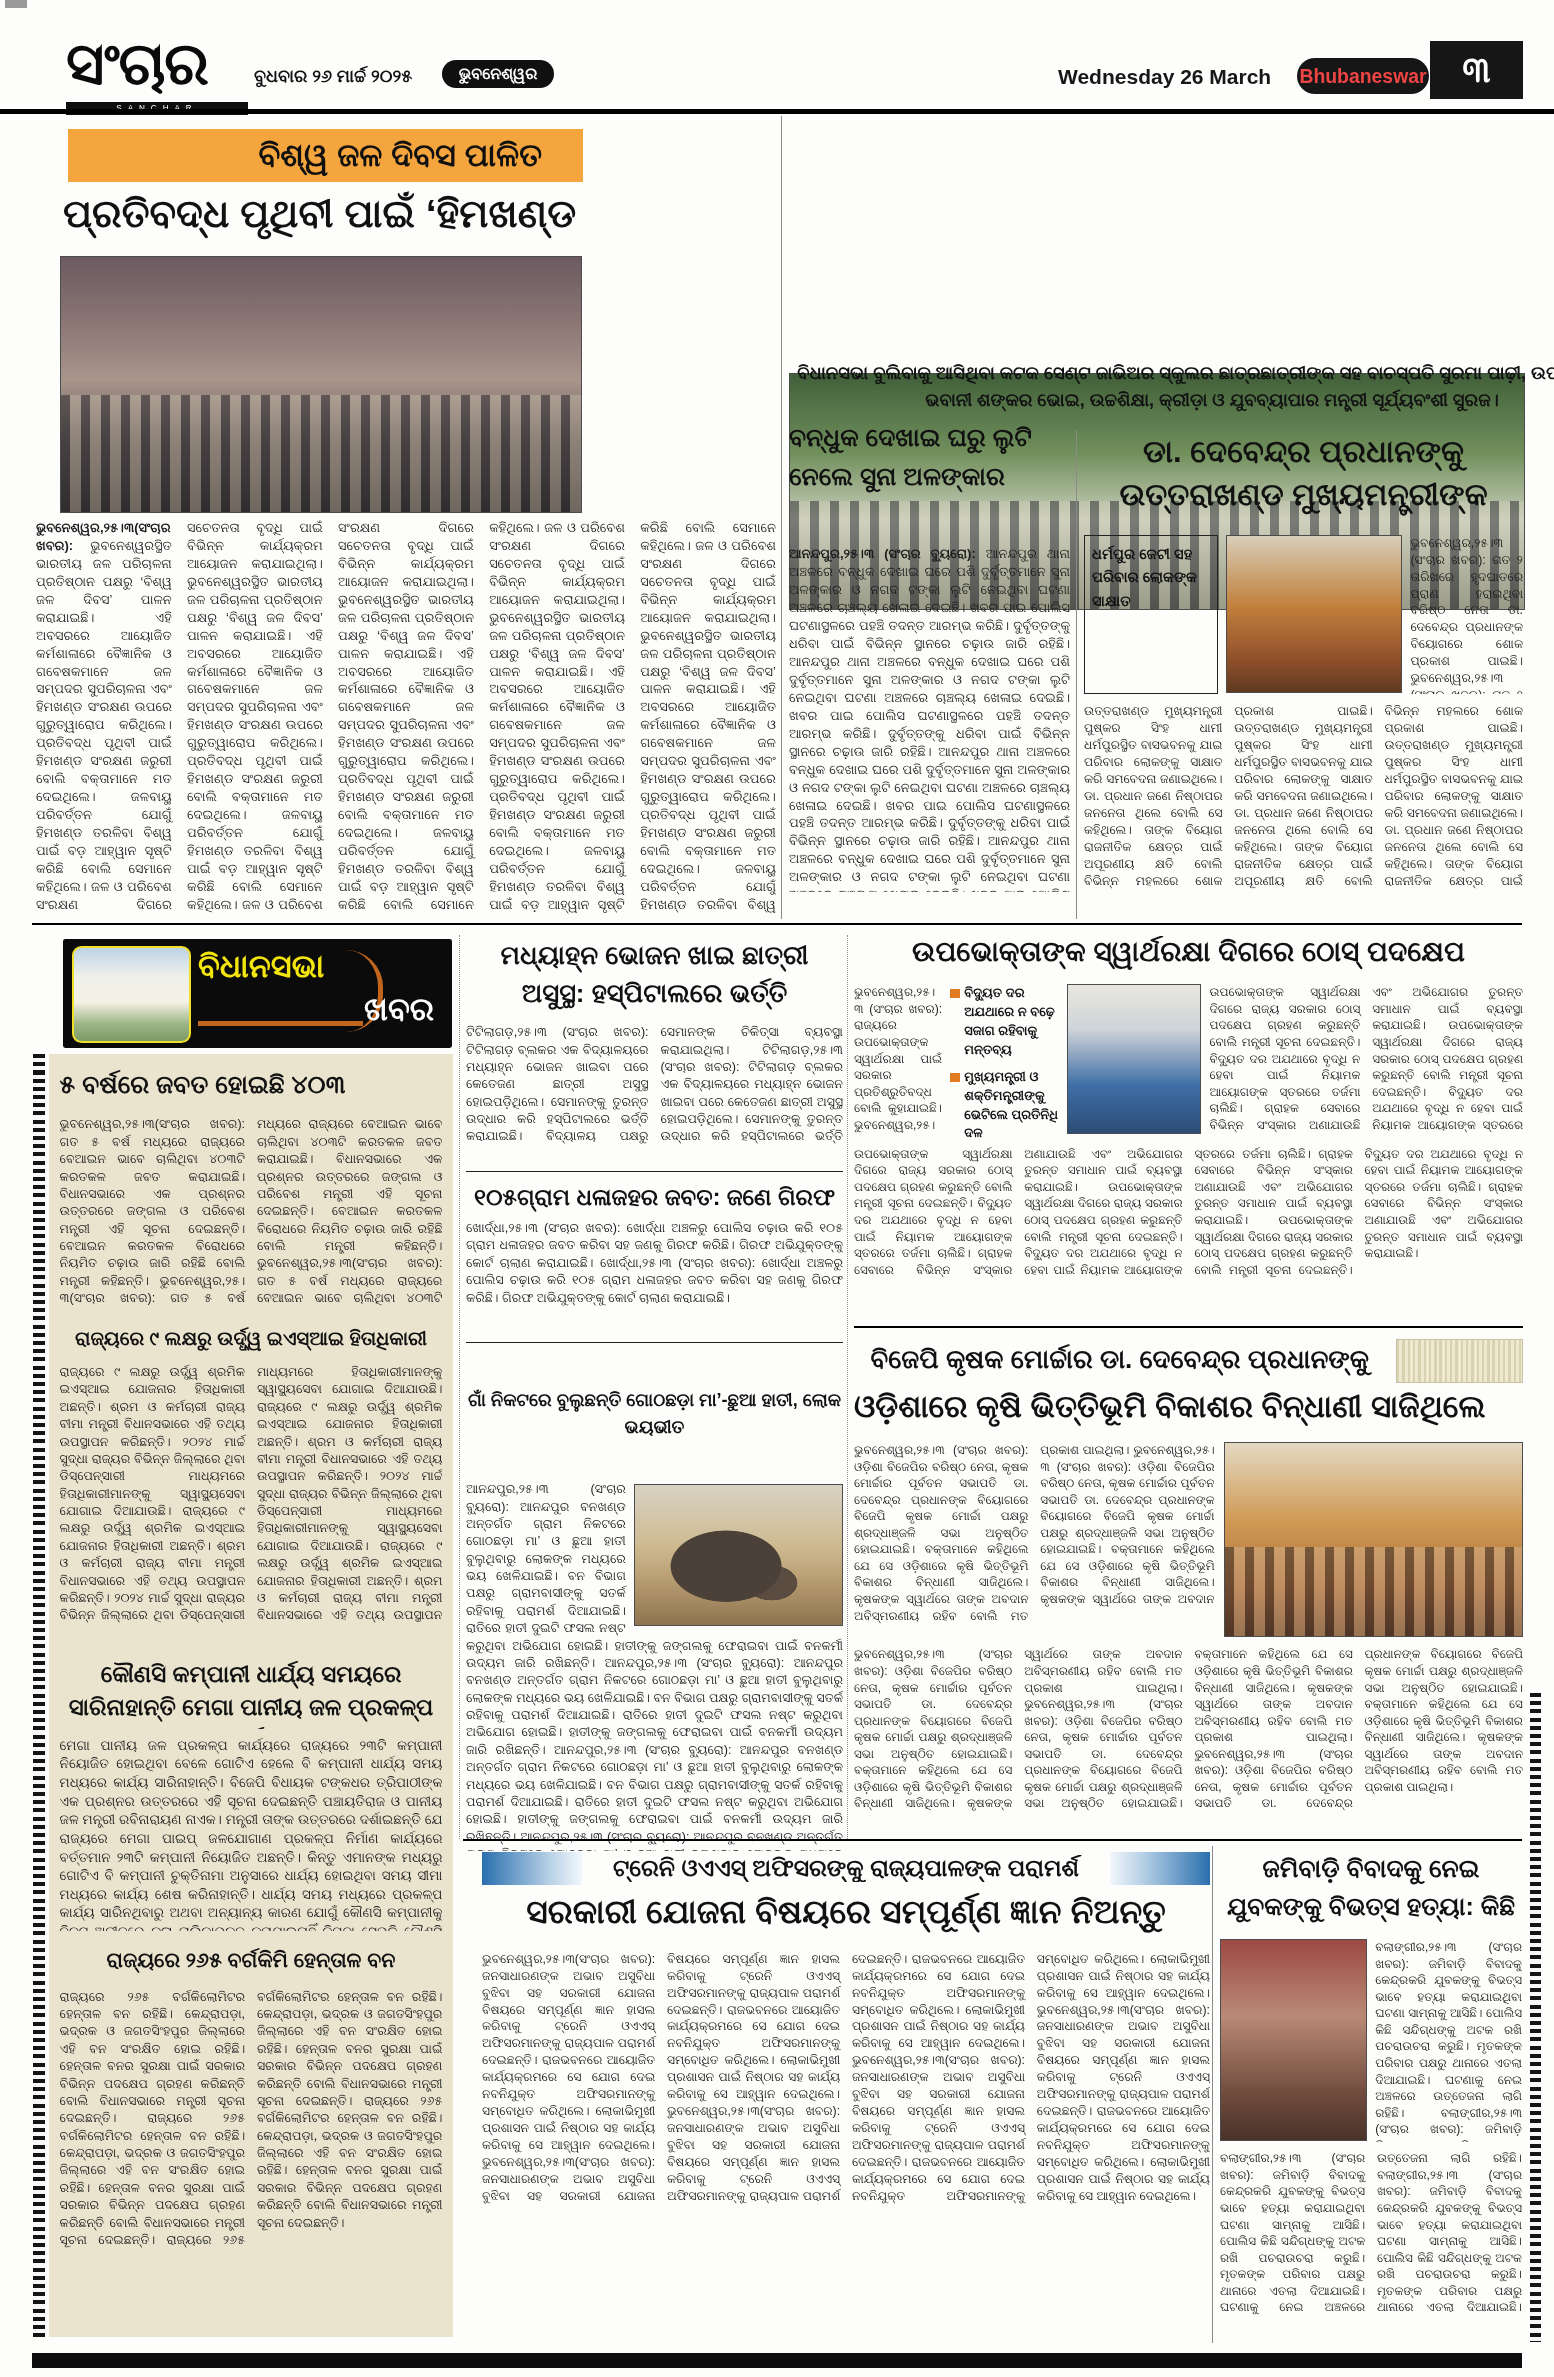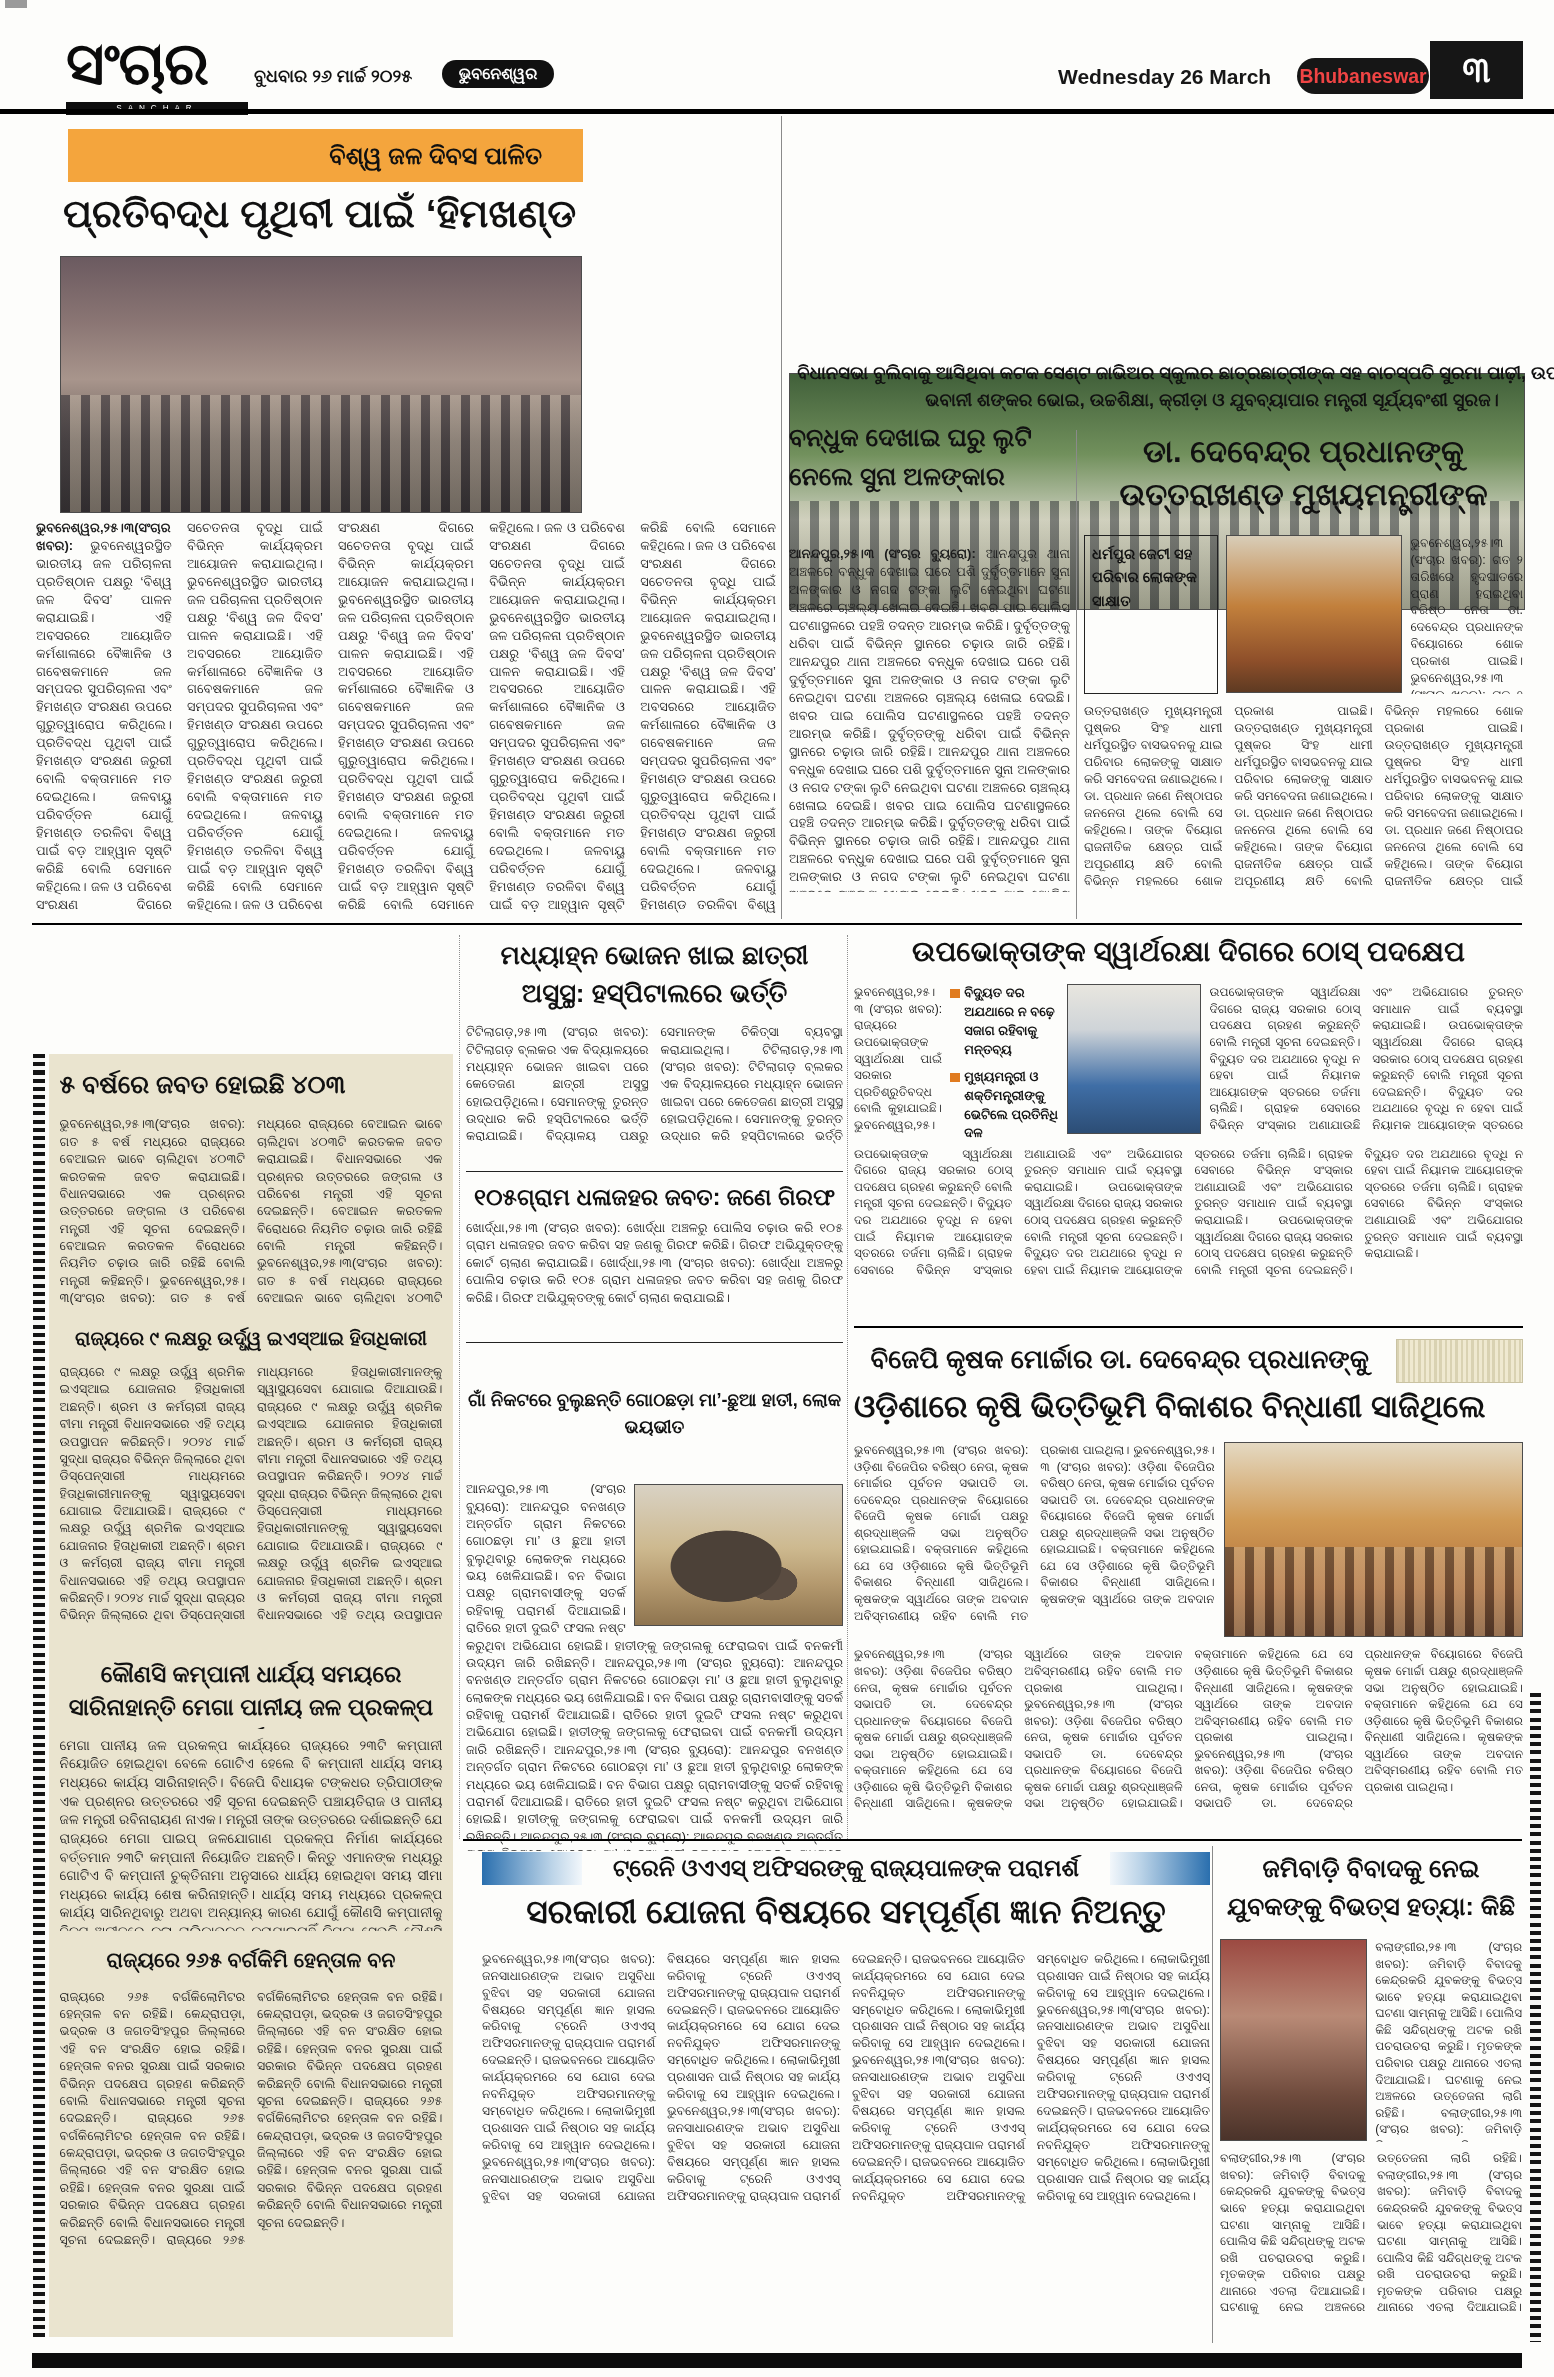--- a/index.html
+++ b/index.html
@@ -48,21 +48,21 @@
   <div class="abs" style="left:4.7px;top:0;width:22.3px;height:8.2px;background:#9a9a9a;"></div>
   <div class="abs clip b" style="left:66px;top:35px;width:182px;height:66px;font-size:59px;line-height:1.0;letter-spacing:-1.2px;color:#0a0a0a;">ସଂଚାର</div>
   <div class="abs ct" style="left:66px;top:102px;width:182px;height:13px;background:#0e0e0e;color:#fff;font-size:8.2px;letter-spacing:5.9px;line-height:13px;">SANCHAR</div>
   <div class="abs b clip" style="left:254px;top:66px;width:188px;height:26px;font-size:17.6px;">ବୁଧବାର ୨୬ ମାର୍ଚ୍ଚ ୨୦୨୫</div>
   <div class="abs ct clip" style="left:442px;top:60px;width:112px;height:28px;background:#101010;color:#fff;border-radius:14px;font-size:16px;line-height:28px;font-weight:bold;">ଭୁବନେଶ୍ୱର</div>
   <div class="abs b clip" style="left:1058px;top:65px;width:247px;height:26px;font-size:21px;color:#171717;">Wednesday 26 March 2025</div>
   <div class="abs ct b clip" style="left:1297px;top:58px;width:132px;height:36px;background:#161616;color:#ef4444;border-radius:18px;font-size:19.4px;line-height:36px;">Bhubaneswar</div>
   <div class="abs ct b clip" style="left:1430px;top:41px;width:93px;height:58px;background:#161616;color:#fff;font-size:36px;line-height:58px;">୩</div>
   <div class="abs hrule" style="left:0;top:109px;width:1555px;height:5.3px;"></div>
 
-  <div class="abs clip b" style="left:68px;top:129px;width:515px;height:53px;background:#f4a53d;display:flex;align-items:center;justify-content:flex-end;padding-right:41px;box-sizing:border-box;font-size:24px;">ବିଶ୍ୱ ଜଳ ଦିବସ ପାଳିତ</div>
+  <div class="abs clip b" style="left:68px;top:129px;width:515px;height:53px;background:#f4a53d;display:flex;align-items:center;justify-content:flex-end;padding-right:41px;box-sizing:border-box;font-size:32px;">ବିଶ୍ୱ ଜଳ ଦିବସ ପାଳିତ</div>
   <div class="abs ct b clip" style="left:36px;top:186px;width:567px;height:61px;font-size:39px;line-height:1.45;">ପ୍ରତିବଦ୍ଧ ପୃଥିବୀ ପାଇଁ ‘ହିମଖଣ୍ଡ ସଂରକ୍ଷଣ’ ଜରୁରୀ</div>
   <div class="abs photo ph-hall crowd" style="left:60px;top:256px;width:520px;height:255px;"></div>
   <div class="abs clip jt body-txt cols5" style="left:36px;top:519px;width:740px;height:397px;font-size:13px;"><span class="b">ଭୁବନେଶ୍ୱର,୨୫।୩(ସଂଚାର ଖବର):</span><span> ଭୁବନେଶ୍ୱରସ୍ଥିତ ଭାରତୀୟ ଜଳ ପରିଚାଳନା ପ୍ରତିଷ୍ଠାନ ପକ୍ଷରୁ ‘ବିଶ୍ୱ ଜଳ ଦିବସ’ ପାଳନ କରାଯାଇଛି। ଏହି ଅବସରରେ ଆୟୋଜିତ କର୍ମଶାଳାରେ ବୈଜ୍ଞାନିକ ଓ ଗବେଷକମାନେ ଜଳ ସମ୍ପଦର ସୁପରିଚାଳନା ଏବଂ ହିମଖଣ୍ଡ ସଂରକ୍ଷଣ ଉପରେ ଗୁରୁତ୍ୱାରୋପ କରିଥିଲେ। ପ୍ରତିବଦ୍ଧ ପୃଥିବୀ ପାଇଁ ହିମଖଣ୍ଡ ସଂରକ୍ଷଣ ଜରୁରୀ ବୋଲି ବକ୍ତାମାନେ ମତ ଦେଇଥିଲେ। ଜଳବାୟୁ ପରିବର୍ତ୍ତନ ଯୋଗୁଁ ହିମଖଣ୍ଡ ତରଳିବା ବିଶ୍ୱ ପାଇଁ ବଡ଼ ଆହ୍ୱାନ ସୃଷ୍ଟି କରିଛି ବୋଲି ସେମାନେ କହିଥିଲେ। ଜଳ ଓ ପରିବେଶ ସଂରକ୍ଷଣ ଦିଗରେ ସଚେତନତା ବୃଦ୍ଧି ପାଇଁ ବିଭିନ୍ନ କାର୍ଯ୍ୟକ୍ରମ ଆୟୋଜନ କରାଯାଇଥିଲା।  ଭୁବନେଶ୍ୱରସ୍ଥିତ ଭାରତୀୟ ଜଳ ପରିଚାଳନା ପ୍ରତିଷ୍ଠାନ ପକ୍ଷରୁ ‘ବିଶ୍ୱ ଜଳ ଦିବସ’ ପାଳନ କରାଯାଇଛି। ଏହି ଅବସରରେ ଆୟୋଜିତ କର୍ମଶାଳାରେ ବୈଜ୍ଞାନିକ ଓ ଗବେଷକମାନେ ଜଳ ସମ୍ପଦର ସୁପରିଚାଳନା ଏବଂ ହିମଖଣ୍ଡ ସଂରକ୍ଷଣ ଉପରେ ଗୁରୁତ୍ୱାରୋପ କରିଥିଲେ। ପ୍ରତିବଦ୍ଧ ପୃଥିବୀ ପାଇଁ ହିମଖଣ୍ଡ ସଂରକ୍ଷଣ ଜରୁରୀ ବୋଲି ବକ୍ତାମାନେ ମତ ଦେଇଥିଲେ। ଜଳବାୟୁ ପରିବର୍ତ୍ତନ ଯୋଗୁଁ ହିମଖଣ୍ଡ ତରଳିବା ବିଶ୍ୱ ପାଇଁ ବଡ଼ ଆହ୍ୱାନ ସୃଷ୍ଟି କରିଛି ବୋଲି ସେମାନେ କହିଥିଲେ। ଜଳ ଓ ପରିବେଶ ସଂରକ୍ଷଣ ଦିଗରେ ସଚେତନତା ବୃଦ୍ଧି ପାଇଁ ବିଭିନ୍ନ କାର୍ଯ୍ୟକ୍ରମ ଆୟୋଜନ କରାଯାଇଥିଲା।  ଭୁବନେଶ୍ୱରସ୍ଥିତ ଭାରତୀୟ ଜଳ ପରିଚାଳନା ପ୍ରତିଷ୍ଠାନ ପକ୍ଷରୁ ‘ବିଶ୍ୱ ଜଳ ଦିବସ’ ପାଳନ କରାଯାଇଛି। ଏହି ଅବସରରେ ଆୟୋଜିତ କର୍ମଶାଳାରେ ବୈଜ୍ଞାନିକ ଓ ଗବେଷକମାନେ ଜଳ ସମ୍ପଦର ସୁପରିଚାଳନା ଏବଂ ହିମଖଣ୍ଡ ସଂରକ୍ଷଣ ଉପରେ ଗୁରୁତ୍ୱାରୋପ କରିଥିଲେ। ପ୍ରତିବଦ୍ଧ ପୃଥିବୀ ପାଇଁ ହିମଖଣ୍ଡ ସଂରକ୍ଷଣ ଜରୁରୀ ବୋଲି ବକ୍ତାମାନେ ମତ ଦେଇଥିଲେ। ଜଳବାୟୁ ପରିବର୍ତ୍ତନ ଯୋଗୁଁ ହିମଖଣ୍ଡ ତରଳିବା ବିଶ୍ୱ ପାଇଁ ବଡ଼ ଆହ୍ୱାନ ସୃଷ୍ଟି କରିଛି ବୋଲି ସେମାନେ କହିଥିଲେ। ଜଳ ଓ ପରିବେଶ ସଂରକ୍ଷଣ ଦିଗରେ ସଚେତନତା ବୃଦ୍ଧି ପାଇଁ ବିଭିନ୍ନ କାର୍ଯ୍ୟକ୍ରମ ଆୟୋଜନ କରାଯାଇଥିଲା।  ଭୁବନେଶ୍ୱରସ୍ଥିତ ଭାରତୀୟ ଜଳ ପରିଚାଳନା ପ୍ରତିଷ୍ଠାନ ପକ୍ଷରୁ ‘ବିଶ୍ୱ ଜଳ ଦିବସ’ ପାଳନ କରାଯାଇଛି। ଏହି ଅବସରରେ ଆୟୋଜିତ କର୍ମଶାଳାରେ ବୈଜ୍ଞାନିକ ଓ ଗବେଷକମାନେ ଜଳ ସମ୍ପଦର ସୁପରିଚାଳନା ଏବଂ ହିମଖଣ୍ଡ ସଂରକ୍ଷଣ ଉପରେ ଗୁରୁତ୍ୱାରୋପ କରିଥିଲେ। ପ୍ରତିବଦ୍ଧ ପୃଥିବୀ ପାଇଁ ହିମଖଣ୍ଡ ସଂରକ୍ଷଣ ଜରୁରୀ ବୋଲି ବକ୍ତାମାନେ ମତ ଦେଇଥିଲେ। ଜଳବାୟୁ ପରିବର୍ତ୍ତନ ଯୋଗୁଁ ହିମଖଣ୍ଡ ତରଳିବା ବିଶ୍ୱ ପାଇଁ ବଡ଼ ଆହ୍ୱାନ ସୃଷ୍ଟି କରିଛି ବୋଲି ସେମାନେ କହିଥିଲେ। ଜଳ ଓ ପରିବେଶ ସଂରକ୍ଷଣ ଦିଗରେ ସଚେତନତା ବୃଦ୍ଧି ପାଇଁ ବିଭିନ୍ନ କାର୍ଯ୍ୟକ୍ରମ ଆୟୋଜନ କରାଯାଇଥିଲା।  ଭୁବନେଶ୍ୱରସ୍ଥିତ ଭାରତୀୟ ଜଳ ପରିଚାଳନା ପ୍ରତିଷ୍ଠାନ ପକ୍ଷରୁ ‘ବିଶ୍ୱ ଜଳ ଦିବସ’ ପାଳନ କରାଯାଇଛି। ଏହି ଅବସରରେ ଆୟୋଜିତ କର୍ମଶାଳାରେ ବୈଜ୍ଞାନିକ ଓ ଗବେଷକମାନେ ଜଳ ସମ୍ପଦର ସୁପରିଚାଳନା ଏବଂ ହିମଖଣ୍ଡ ସଂରକ୍ଷଣ ଉପରେ ଗୁରୁତ୍ୱାରୋପ କରିଥିଲେ। ପ୍ରତିବଦ୍ଧ ପୃଥିବୀ ପାଇଁ ହିମଖଣ୍ଡ ସଂରକ୍ଷଣ ଜରୁରୀ ବୋଲି ବକ୍ତାମାନେ ମତ ଦେଇଥିଲେ। ଜଳବାୟୁ ପରିବର୍ତ୍ତନ ଯୋଗୁଁ ହିମଖଣ୍ଡ ତରଳିବା ବିଶ୍ୱ ପାଇଁ ବଡ଼ ଆହ୍ୱାନ ସୃଷ୍ଟି କରିଛି ବୋଲି ସେମାନେ କହିଥିଲେ। ଜଳ ଓ ପରିବେଶ ସଂରକ୍ଷଣ ଦିଗରେ ସଚେତନତା ବୃଦ୍ଧି ପାଇଁ ବିଭିନ୍ନ କାର୍ଯ୍ୟକ୍ରମ ଆୟୋଜନ କରାଯାଇଥିଲା। </span></div>
 
   <div class="abs vrule" style="left:781px;top:116px;height:803px;"></div>
 
   <div class="abs photo ph-garden crowd" style="left:789px;top:116px;width:734px;height:235px;"></div>
   <div class="abs ct b clip" style="left:789px;top:360px;width:846px;height:66px;font-size:18px;line-height:1.5;">ବିଧାନସଭା ବୁଲିବାକୁ ଆସିଥିବା କଟକ ସେଣ୍ଟ ଜାଭିଅର ସ୍କୁଲର ଛାତ୍ରଛାତ୍ରୀଙ୍କ ସହ ବାଚସ୍ପତି ସୁରମା ପାଢ଼ୀ, ଉପବାଚସ୍ପତି ଭବାନୀ ଶଙ୍କର ଭୋଇ, ଉଚ୍ଚଶିକ୍ଷା, କ୍ରୀଡ଼ା ଓ ଯୁବବ୍ୟାପାର ମନ୍ତ୍ରୀ ସୂର୍ଯ୍ୟବଂଶୀ ସୁରଜ।</div>
 
   <div class="abs" style="left:789px;top:418px;width:281px;height:487px;">
@@ -76,20 +76,27 @@
     <div style="display:flex;gap:8.2px;margin-top:10.6px;height:159px;">
       <div class="b clip" style="width:118px;border:1.8px solid #222;padding:7px;font-size:14.7px;line-height:1.6;">ଧର୍ମପୁର ଜେଟୀ ସହ ପରିବାର ଲୋକଙ୍କ ସାକ୍ଷାତ</div>
       <div class="photo ph-garland" style="width:174px;height:156px;flex:0 0 auto;"></div>
       <div class="jt body-txt clip" style="flex:1;font-size:12.3px;">ଭୁବନେଶ୍ୱର,୨୫।୩ (ସଂଚାର ଖବର): ଗତ ୨ ତାରିଖରେ ହୃଦଘାତରେ ପ୍ରାଣ ହରାଇଥିବା ବରିଷ୍ଠ ନେତା ଡା. ଦେବେନ୍ଦ୍ର ପ୍ରଧାନଙ୍କ ବିୟୋଗରେ ଶୋକ ପ୍ରକାଶ ପାଇଛି। ଭୁବନେଶ୍ୱର,୨୫।୩ (ସଂଚାର ଖବର): ଗତ ୨ ତାରିଖରେ ହୃଦଘାତରେ ପ୍ରାଣ ହରାଇଥିବା ବରିଷ୍ଠ ନେତା ଡା. ଦେବେନ୍ଦ୍ର ପ୍ରଧାନଙ୍କ ବିୟୋଗରେ ଶୋକ ପ୍ରକାଶ ପାଇଛି। </div>
     </div>
     <div class="jt body-txt cols3 clip" style="margin-top:9.4px;font-size:12.3px;height:200px;"> ଉତ୍ତରାଖଣ୍ଡ ମୁଖ୍ୟମନ୍ତ୍ରୀ ପୁଷ୍କର ସିଂହ ଧାମୀ ଧର୍ମପୁରସ୍ଥିତ ବାସଭବନକୁ ଯାଇ ପରିବାର ଲୋକଙ୍କୁ ସାକ୍ଷାତ କରି ସମବେଦନା ଜଣାଇଥିଲେ। ଡା. ପ୍ରଧାନ ଜଣେ ନିଷ୍ଠାପର ଜନନେତା ଥିଲେ ବୋଲି ସେ କହିଥିଲେ। ତାଙ୍କ ବିୟୋଗ ରାଜନୀତିକ କ୍ଷେତ୍ର ପାଇଁ ଅପୂରଣୀୟ କ୍ଷତି ବୋଲି ବିଭିନ୍ନ ମହଲରେ ଶୋକ ପ୍ରକାଶ ପାଇଛି।  ଉତ୍ତରାଖଣ୍ଡ ମୁଖ୍ୟମନ୍ତ୍ରୀ ପୁଷ୍କର ସିଂହ ଧାମୀ ଧର୍ମପୁରସ୍ଥିତ ବାସଭବନକୁ ଯାଇ ପରିବାର ଲୋକଙ୍କୁ ସାକ୍ଷାତ କରି ସମବେଦନା ଜଣାଇଥିଲେ। ଡା. ପ୍ରଧାନ ଜଣେ ନିଷ୍ଠାପର ଜନନେତା ଥିଲେ ବୋଲି ସେ କହିଥିଲେ। ତାଙ୍କ ବିୟୋଗ ରାଜନୀତିକ କ୍ଷେତ୍ର ପାଇଁ ଅପୂରଣୀୟ କ୍ଷତି ବୋଲି ବିଭିନ୍ନ ମହଲରେ ଶୋକ ପ୍ରକାଶ ପାଇଛି।  ଉତ୍ତରାଖଣ୍ଡ ମୁଖ୍ୟମନ୍ତ୍ରୀ ପୁଷ୍କର ସିଂହ ଧାମୀ ଧର୍ମପୁରସ୍ଥିତ ବାସଭବନକୁ ଯାଇ ପରିବାର ଲୋକଙ୍କୁ ସାକ୍ଷାତ କରି ସମବେଦନା ଜଣାଇଥିଲେ। ଡା. ପ୍ରଧାନ ଜଣେ ନିଷ୍ଠାପର ଜନନେତା ଥିଲେ ବୋଲି ସେ କହିଥିଲେ। ତାଙ୍କ ବିୟୋଗ ରାଜନୀତିକ କ୍ଷେତ୍ର ପାଇଁ ଅପୂରଣୀୟ କ୍ଷତି ବୋଲି ବିଭିନ୍ନ ମହଲରେ ଶୋକ ପ୍ରକାଶ ପାଇଛି। </div>
   </div>
 
   <div class="abs hrule" style="left:32px;top:923px;width:1490px;height:2.4px;"></div>
 
+  <div class="abs" style="left:63px;top:939px;width:389px;height:109px;background:#0b0b0b;border-radius:2.4px;">
+    <div class="abs photo ph-building" style="left:9.4px;top:7px;width:115px;height:93px;border:2.4px solid #f0e02c;border-radius:9.4px;"></div>
+    <div class="abs b clip" style="left:135px;top:9.4px;width:170px;height:44px;font-size:32px;color:#f5e50e;">ବିଧାନସଭା</div>
+    <div class="abs" style="left:135px;top:82px;width:165px;height:5.3px;background:#c2661d;"></div>
+    <div class="abs swoosh" style="left:283px;top:10.6px;"></div>
+    <div class="abs b clip" style="left:301px;top:52px;width:88px;height:44px;font-size:32px;color:#ffffff;">ଖବର</div>
+  </div>
 
   <div class="abs dash-strip" style="left:33px;top:1054px;width:11.8px;height:1283px;"></div>
   <div class="abs clip" style="left:49px;top:1054px;width:404px;height:1283px;background:#eae4cf;padding:14px 10.6px;box-sizing:border-box;">
     <div class="b clip" style="font-size:25px;line-height:1.3;height:39px;">୫ ବର୍ଷରେ ଜବତ ହୋଇଛି ୪୦୩ କରତକଳ</div>
     <div class="jt body-txt cols2 clip" style="margin-top:9.4px;font-size:12.6px;height:194px;">ଭୁବନେଶ୍ୱର,୨୫।୩(ସଂଚାର ଖବର): ଗତ ୫ ବର୍ଷ ମଧ୍ୟରେ ରାଜ୍ୟରେ ବେଆଇନ ଭାବେ ଚାଲିଥିବା ୪୦୩ଟି କରତକଳ ଜବତ କରାଯାଇଛି। ବିଧାନସଭାରେ ଏକ ପ୍ରଶ୍ନର ଉତ୍ତରରେ ଜଙ୍ଗଲ ଓ ପରିବେଶ ମନ୍ତ୍ରୀ ଏହି ସୂଚନା ଦେଇଛନ୍ତି। ବେଆଇନ କରତକଳ ବିରୋଧରେ ନିୟମିତ ଚଢ଼ାଉ ଜାରି ରହିଛି ବୋଲି ମନ୍ତ୍ରୀ କହିଛନ୍ତି। ଭୁବନେଶ୍ୱର,୨୫।୩(ସଂଚାର ଖବର): ଗତ ୫ ବର୍ଷ ମଧ୍ୟରେ ରାଜ୍ୟରେ ବେଆଇନ ଭାବେ ଚାଲିଥିବା ୪୦୩ଟି କରତକଳ ଜବତ କରାଯାଇଛି। ବିଧାନସଭାରେ ଏକ ପ୍ରଶ୍ନର ଉତ୍ତରରେ ଜଙ୍ଗଲ ଓ ପରିବେଶ ମନ୍ତ୍ରୀ ଏହି ସୂଚନା ଦେଇଛନ୍ତି। ବେଆଇନ କରତକଳ ବିରୋଧରେ ନିୟମିତ ଚଢ଼ାଉ ଜାରି ରହିଛି ବୋଲି ମନ୍ତ୍ରୀ କହିଛନ୍ତି। ଭୁବନେଶ୍ୱର,୨୫।୩(ସଂଚାର ଖବର): ଗତ ୫ ବର୍ଷ ମଧ୍ୟରେ ରାଜ୍ୟରେ ବେଆଇନ ଭାବେ ଚାଲିଥିବା ୪୦୩ଟି କରତକଳ ଜବତ କରାଯାଇଛି। ବିଧାନସଭାରେ ଏକ ପ୍ରଶ୍ନର ଉତ୍ତରରେ ଜଙ୍ଗଲ ଓ ପରିବେଶ ମନ୍ତ୍ରୀ ଏହି ସୂଚନା ଦେଇଛନ୍ତି। ବେଆଇନ କରତକଳ ବିରୋଧରେ ନିୟମିତ ଚଢ଼ାଉ ଜାରି ରହିଛି ବୋଲି ମନ୍ତ୍ରୀ କହିଛନ୍ତି। </div>
     <div class="b ct clip" style="margin-top:16.5px;font-size:19.4px;height:29px;">ରାଜ୍ୟରେ ୯ ଲକ୍ଷରୁ ଉର୍ଦ୍ଧ୍ୱ ଇଏସ୍ଆଇ ହିତାଧିକାରୀ</div>
     <div class="jt body-txt cols2 clip" style="margin-top:8.2px;font-size:12.6px;height:276px;">ରାଜ୍ୟରେ ୯ ଲକ୍ଷରୁ ଉର୍ଦ୍ଧ୍ୱ ଶ୍ରମିକ ଇଏସ୍ଆଇ ଯୋଜନାର ହିତାଧିକାରୀ ଅଛନ୍ତି। ଶ୍ରମ ଓ କର୍ମଚାରୀ ରାଜ୍ୟ ବୀମା ମନ୍ତ୍ରୀ ବିଧାନସଭାରେ ଏହି ତଥ୍ୟ ଉପସ୍ଥାପନ କରିଛନ୍ତି। ୨୦୨୪ ମାର୍ଚ୍ଚ ସୁଦ୍ଧା ରାଜ୍ୟର ବିଭିନ୍ନ ଜିଲ୍ଲାରେ ଥିବା ଡିସ୍ପେନ୍ସାରୀ ମାଧ୍ୟମରେ ହିତାଧିକାରୀମାନଙ୍କୁ ସ୍ୱାସ୍ଥ୍ୟସେବା ଯୋଗାଇ ଦିଆଯାଉଛି। ରାଜ୍ୟରେ ୯ ଲକ୍ଷରୁ ଉର୍ଦ୍ଧ୍ୱ ଶ୍ରମିକ ଇଏସ୍ଆଇ ଯୋଜନାର ହିତାଧିକାରୀ ଅଛନ୍ତି। ଶ୍ରମ ଓ କର୍ମଚାରୀ ରାଜ୍ୟ ବୀମା ମନ୍ତ୍ରୀ ବିଧାନସଭାରେ ଏହି ତଥ୍ୟ ଉପସ୍ଥାପନ କରିଛନ୍ତି। ୨୦୨୪ ମାର୍ଚ୍ଚ ସୁଦ୍ଧା ରାଜ୍ୟର ବିଭିନ୍ନ ଜିଲ୍ଲାରେ ଥିବା ଡିସ୍ପେନ୍ସାରୀ ମାଧ୍ୟମରେ ହିତାଧିକାରୀମାନଙ୍କୁ ସ୍ୱାସ୍ଥ୍ୟସେବା ଯୋଗାଇ ଦିଆଯାଉଛି। ରାଜ୍ୟରେ ୯ ଲକ୍ଷରୁ ଉର୍ଦ୍ଧ୍ୱ ଶ୍ରମିକ ଇଏସ୍ଆଇ ଯୋଜନାର ହିତାଧିକାରୀ ଅଛନ୍ତି। ଶ୍ରମ ଓ କର୍ମଚାରୀ ରାଜ୍ୟ ବୀମା ମନ୍ତ୍ରୀ ବିଧାନସଭାରେ ଏହି ତଥ୍ୟ ଉପସ୍ଥାପନ କରିଛନ୍ତି। ୨୦୨୪ ମାର୍ଚ୍ଚ ସୁଦ୍ଧା ରାଜ୍ୟର ବିଭିନ୍ନ ଜିଲ୍ଲାରେ ଥିବା ଡିସ୍ପେନ୍ସାରୀ ମାଧ୍ୟମରେ ହିତାଧିକାରୀମାନଙ୍କୁ ସ୍ୱାସ୍ଥ୍ୟସେବା ଯୋଗାଇ ଦିଆଯାଉଛି। ରାଜ୍ୟରେ ୯ ଲକ୍ଷରୁ ଉର୍ଦ୍ଧ୍ୱ ଶ୍ରମିକ ଇଏସ୍ଆଇ ଯୋଜନାର ହିତାଧିକାରୀ ଅଛନ୍ତି। ଶ୍ରମ ଓ କର୍ମଚାରୀ ରାଜ୍ୟ ବୀମା ମନ୍ତ୍ରୀ ବିଧାନସଭାରେ ଏହି ତଥ୍ୟ ଉପସ୍ଥାପନ କରିଛନ୍ତି। ୨୦୨୪ ମାର୍ଚ୍ଚ ସୁଦ୍ଧା ରାଜ୍ୟର ବିଭିନ୍ନ ଜିଲ୍ଲାରେ ଥିବା ଡିସ୍ପେନ୍ସାରୀ ମାଧ୍ୟମରେ ହିତାଧିକାରୀମାନଙ୍କୁ ସ୍ୱାସ୍ଥ୍ୟସେବା ଯୋଗାଇ ଦିଆଯାଉଛି। </div>
     <div class="b ct clip" style="margin-top:17.6px;font-size:23px;line-height:1.45;height:71px;">କୌଣସି କମ୍ପାନୀ ଧାର୍ଯ୍ୟ ସମୟରେ ସାରିନାହାନ୍ତି ମେଗା ପାନୀୟ ଜଳ ପ୍ରକଳ୍ପ କାର୍ଯ୍ୟ</div>
     <div class="jt body-txt clip" style="margin-top:8.2px;font-size:13.5px;height:194px;">ମେଗା ପାନୀୟ ଜଳ ପ୍ରକଳ୍ପ କାର୍ଯ୍ୟରେ ରାଜ୍ୟରେ ୨୩ଟି କମ୍ପାନୀ ନିୟୋଜିତ ହୋଇଥିବା ବେଳେ ଗୋଟିଏ ହେଲେ ବି କମ୍ପାନୀ ଧାର୍ଯ୍ୟ ସମୟ ମଧ୍ୟରେ କାର୍ଯ୍ୟ ସାରିନାହାନ୍ତି। ବିଜେପି ବିଧାୟକ ଟଙ୍କଧର ତ୍ରିପାଠୀଙ୍କ ଏକ ପ୍ରଶ୍ନର ଉତ୍ତରରେ ଏହି ସୂଚନା ଦେଇଛନ୍ତି ପଞ୍ଚାୟତିରାଜ ଓ ପାନୀୟ ଜଳ ମନ୍ତ୍ରୀ ରବିନାରାୟଣ ନାଏକ। ମନ୍ତ୍ରୀ ତାଙ୍କ ଉତ୍ତରରେ ଦର୍ଶାଇଛନ୍ତି ଯେ ରାଜ୍ୟରେ ମେଗା ପାଇପ୍ ଜଳଯୋଗାଣ ପ୍ରକଳ୍ପ ନିର୍ମାଣ କାର୍ଯ୍ୟରେ ବର୍ତ୍ତମାନ ୨୩ଟି କମ୍ପାନୀ ନିୟୋଜିତ ଅଛନ୍ତି। କିନ୍ତୁ ଏମାନଙ୍କ ମଧ୍ୟରୁ ଗୋଟିଏ ବି କମ୍ପାନୀ ଚୁକ୍ତିନାମା ଅନୁସାରେ ଧାର୍ଯ୍ୟ ହୋଇଥିବା ସମୟ ସୀମା ମଧ୍ୟରେ କାର୍ଯ୍ୟ ଶେଷ କରିନାହାନ୍ତି। ଧାର୍ଯ୍ୟ ସମୟ ମଧ୍ୟରେ ପ୍ରକଳ୍ପ କାର୍ଯ୍ୟ ସାରିନଥିବାରୁ ଅଥବା ଅନ୍ୟାନ୍ୟ କାରଣ ଯୋଗୁଁ କୌଣସି କମ୍ପାନୀକୁ ନିକଟ ଅତୀତରେ କଳା ତାଲିକାଭୁକ୍ତ କରାଯାଇନାହିଁ କିମ୍ବା ସେଭଳି କୌଣସି ସୁପାରିସ୍ ବି ହୋଇନାହିଁ।</div>
     <div class="b ct clip" style="margin-top:17.6px;font-size:20.6px;height:32px;">ରାଜ୍ୟରେ ୨୬୫ ବର୍ଗକିମି ହେନ୍ତାଳ ବନ</div>

